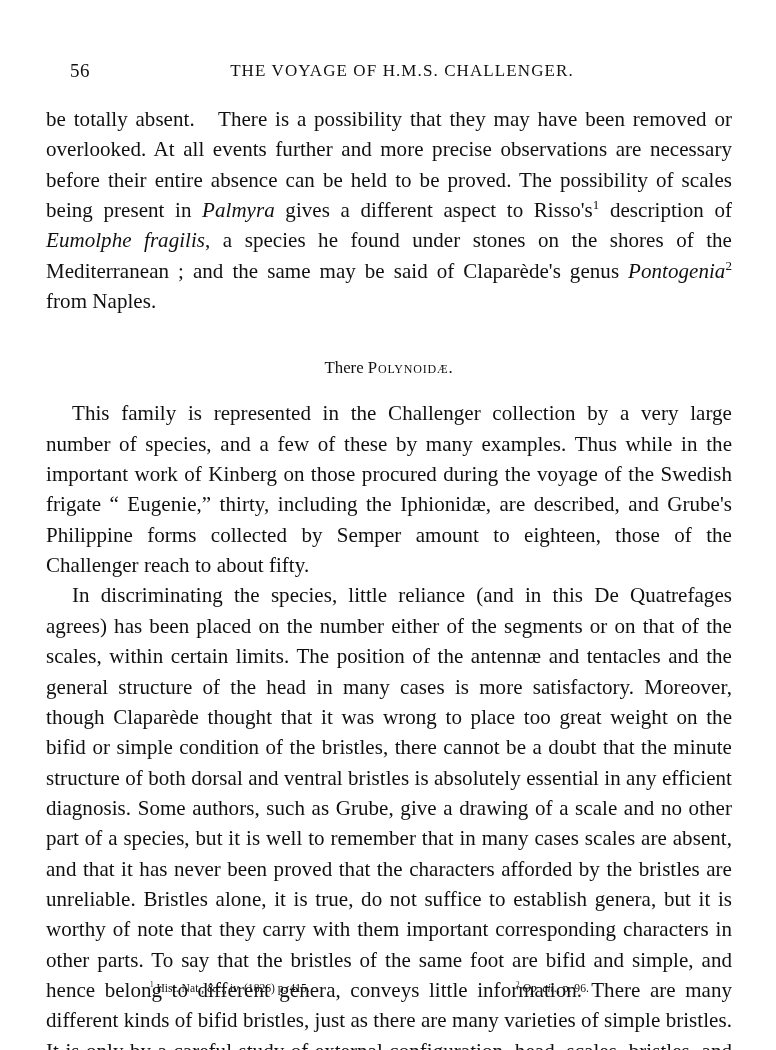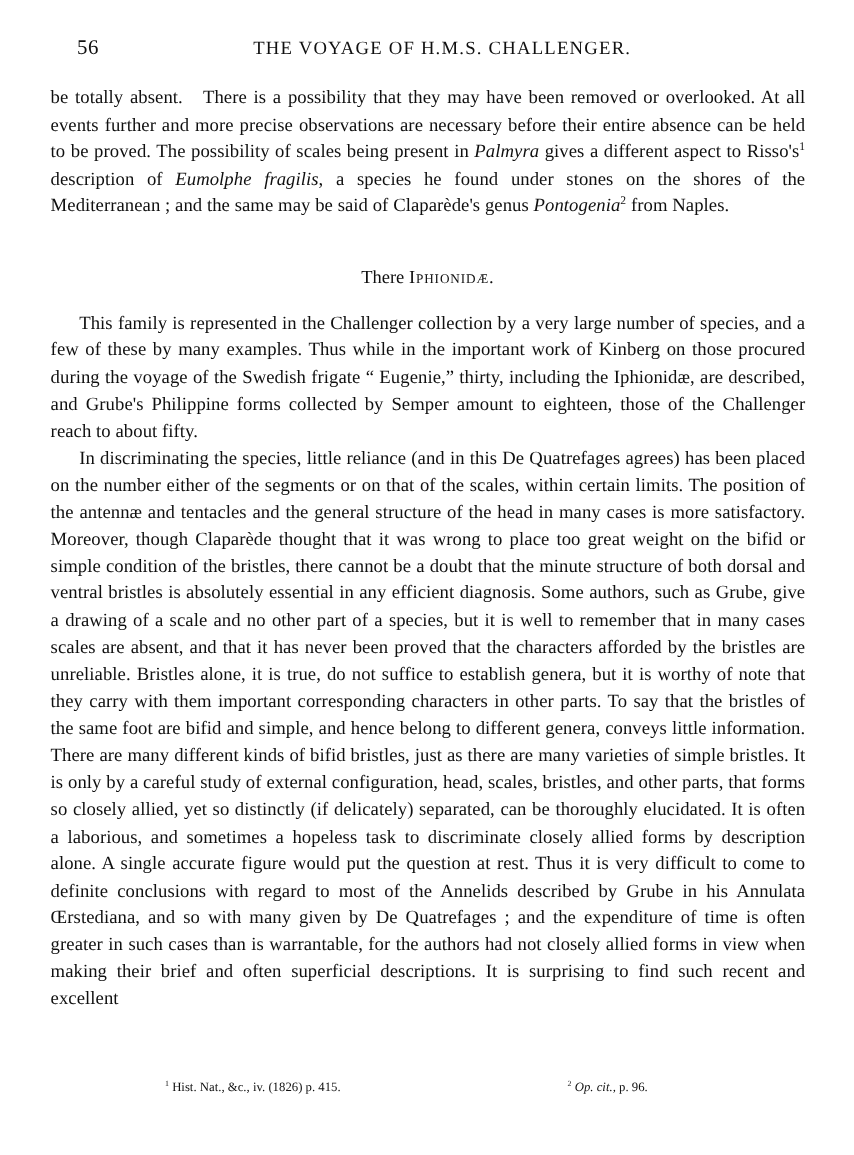--- a/index.html
+++ b/index.html
@@ -13,21 +13,21 @@
     font-family: "Liberation Serif", serif;
     color: #101010;
     position: relative;
     overflow: hidden;
   }
   .page {
     position: relative;
     width: 776px;
     height: 1050px;
     box-sizing: border-box;
-    padding: 33px 46px 20px 46px;
+    padding: 60px 46px 20px 46px;
   }
   .header-row {
     position: relative;
     height: 34px;
     margin-bottom: 10px;
   }
   .folio {
     position: absolute;
     left: 24px;
     top: 0;
@@ -46,21 +46,21 @@
     text-transform: uppercase;
     padding-left: 28px;
   }
   .body-block {
     width: 686px;
     margin: 0 auto;
   }
   p.para {
     margin: 0;
     text-align: justify;
-    font-size: 17px;
+    font-size: 21px;
     line-height: 1.445;
     text-indent: 0;
     letter-spacing: 0.05px;
   }
   p.indent {
     text-indent: 26px;
   }
   .section-title {
     text-align: center;
     font-size: 16.8px;
@@ -113,21 +113,21 @@
     <div class="folio">56</div>
     <div class="running-head">THE VOYAGE OF H.M.S. CHALLENGER.</div>
   </div>
 
   <div class="body-block">
 
     <p class="para"><span>be totally absent.</span>&nbsp; &nbsp;<span>There is a possibility that they may have been removed or overlooked. At all events further and more precise observations are necessary before their entire absence can be held to be proved. The possibility of scales being present in</span> <i>Palmyra</i> <span>gives a different aspect to Risso's</span><sup>1</sup> <span>description of</span> <i>Eumolphe fragilis</i><span>, a species he found under stones on the shores of the Mediterranean ; and the same may be said of Claparède's genus</span> <i>Pontogenia</i><sup>2</sup> <span>from Naples.</span></p>
 
     <div class="section-title">
       <span>There</span>
-      <span class="sc">Iphionidæ.</span>
+      <span class="sc">Polynoidæ.</span>
     </div>
 
     <p class="para indent">This family is represented in the Challenger collection by a very large number of species, and a few of these by many examples.   Thus while in the important work of Kinberg on those procured during the voyage of the Swedish frigate “ Eugenie,” thirty, including the Iphionidæ, are described, and Grube's Philippine forms collected by Semper amount to eighteen, those of the Challenger reach to about fifty.</p>
 
     <p class="para indent gap-top">In discriminating the species, little reliance (and in this De Quatrefages agrees) has been placed on the number either of the segments or on that of the scales, within certain limits.   The position of the antennæ and tentacles and the general structure of the head in many cases is more satisfactory.   Moreover, though Claparède thought that it was wrong to place too great weight on the bifid or simple condition of the bristles, there cannot be a doubt that the minute structure of both dorsal and ventral bristles is absolutely essential in any efficient diagnosis.   Some authors, such as Grube, give a drawing of a scale and no other part of a species, but it is well to remember that in many cases scales are absent, and that it has never been proved that the characters afforded by the bristles are unreliable.   Bristles alone, it is true, do not suffice to establish genera, but it is worthy of note that they carry with them important corresponding characters in other parts.   To say that the bristles of the same foot are bifid and simple, and hence belong to different genera, conveys little information.   There are many different kinds of bifid bristles, just as there are many varieties of simple bristles.   It is only by a careful study of external configuration, head, scales, bristles, and other parts, that forms so closely allied, yet so distinctly (if delicately) separated, can be thoroughly elucidated.   It is often a laborious, and sometimes a hopeless task to discriminate closely allied forms by description alone.   A single accurate figure would put the question at rest.   Thus it is very difficult to come to definite conclusions with regard to most of the Annelids described by Grube in his Annulata Œrstediana, and so with many given by De Quatrefages ; and the expenditure of time is often greater in such cases than is warrantable, for the authors had not closely allied forms in view when making their brief and often superficial descriptions.   It is surprising to find such recent and excellent</p>
 
   </div>
 
   <div class="footnotes">
     <div class="fn-left"><sup>1</sup> <span>Hist. Nat., &amp;c., iv. (1826) p. 415.</span></div>

